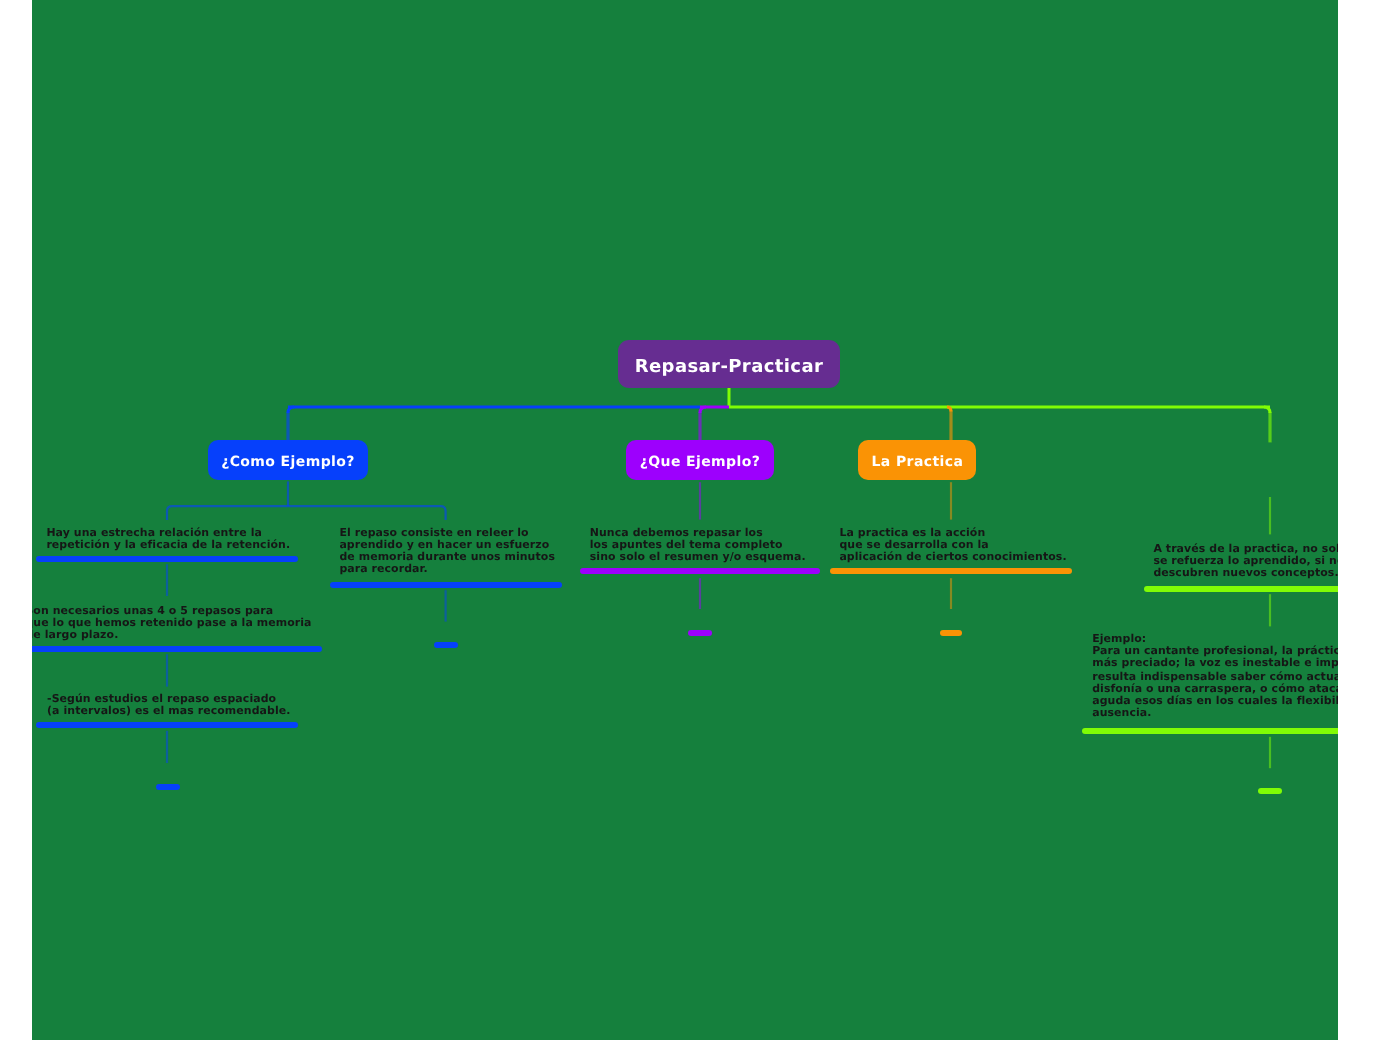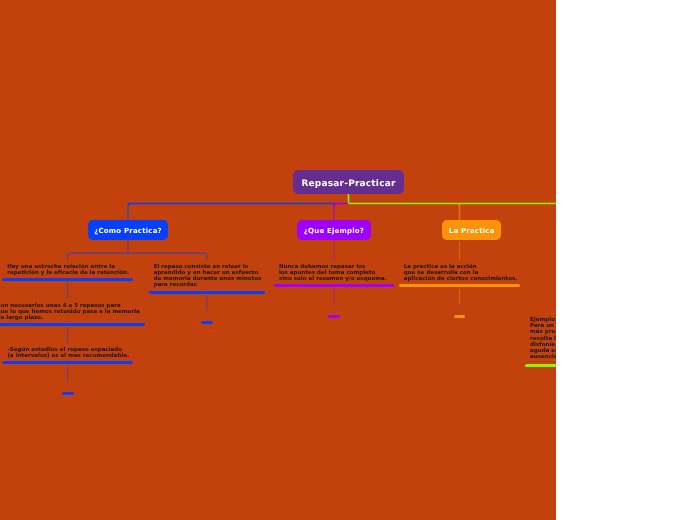--- a/index.html
+++ b/index.html
@@ -1,18 +1,18 @@
 <!DOCTYPE html>
 <html><head>
 <meta charset="utf-8">
 <style>
   html,body{margin:0;padding:0;background:#ffffff;}
   body{width:696px;height:520px;overflow:hidden;font-family:"DejaVu Sans",sans-serif;
        -webkit-font-smoothing:antialiased;text-rendering:geometricPrecision;}
-  #canvas{position:relative;width:556px;height:520px;overflow:hidden;background:#c2410c;}
+  #canvas{position:relative;width:653px;height:520px;overflow:hidden;background:#15803d;margin-left:16px;}
   svg#links{position:absolute;left:0;top:0;width:696px;height:520px;pointer-events:none;}
   .node{position:absolute;border-radius:7px;color:#ffffff;font-weight:bold;
         display:flex;align-items:center;justify-content:center;text-align:center;
         box-sizing:border-box;line-height:1.15;letter-spacing:0.2px;white-space:pre;}
   .txt{position:absolute;color:#161616;font-weight:bold;white-space:pre;
        line-height:6.18px;font-size:5.46px;letter-spacing:0.05px;}
   .bar{position:absolute;border-radius:2px;height:3.2px;}
   .stub{position:absolute;border-radius:2px;height:3.2px;}
 </style>
 </head>
@@ -43,23 +43,23 @@
       <path d="M 459.5 289.1 L 459.5 304.5" stroke="rgba(250,147,5,0.5)" stroke-width="1.1" fill="none" stroke-linecap="butt" stroke-linejoin="round"></path>
       <path d="M 616 203.5 Q 619 203.5 619 206.5" stroke="#80FC05" stroke-width="1.5" fill="none" stroke-linecap="butt" stroke-linejoin="round"></path>
       <path d="M 619 205.9 L 619 221.2" stroke="rgba(128,252,5,0.62)" stroke-width="1.6" fill="none" stroke-linecap="butt" stroke-linejoin="round"></path>
       <path d="M 619 248.5 L 619 267.2" stroke="rgba(128,252,5,0.5)" stroke-width="1.1" fill="none" stroke-linecap="butt" stroke-linejoin="round"></path>
       <path d="M 619 297.1 L 619 313.2" stroke="rgba(128,252,5,0.5)" stroke-width="1.1" fill="none" stroke-linecap="butt" stroke-linejoin="round"></path>
       <path d="M 619 368.4 L 619 384.1" stroke="rgba(128,252,5,0.5)" stroke-width="1.1" fill="none" stroke-linecap="butt" stroke-linejoin="round"></path>
     </svg>
 
   <div class="node" id="node-root" style="left: 293.1px; top: 169.9px; width: 110.8px; height: 24.4px; background: rgb(102, 45, 145); font-size: 9px; border-radius: 5.6px; padding-top: 4px; box-sizing: border-box;">Repasar-Practicar</div>
 
-  <div class="node" style="left: 88.25px; top: 220.2px; width: 79.5px; height: 19.4px; background: rgb(6, 64, 251); font-size: 7px; border-radius: 5px; box-sizing: border-box; padding-top: 1.6px;">¿Como Practica?</div>
+  <div class="node" style="left: 88.25px; top: 220.2px; width: 79.5px; height: 19.4px; background: rgb(6, 64, 251); font-size: 7px; border-radius: 5px; box-sizing: border-box; padding-top: 1.6px;">¿Como Ejemplo?</div>
   <div class="node" style="left: 297px; top: 220.2px; width: 74px; height: 19.4px; background: rgb(157, 0, 253); font-size: 7px; border-radius: 5px; box-sizing: border-box; padding-top: 1.6px;">¿Que Ejemplo?</div>
-  <div class="node" style="left: 442px; top: 220.2px; width: 59.4px; height: 19.4px; background: rgb(250, 147, 5); font-size: 7px; border-radius: 5px; box-sizing: border-box; padding-top: 1.6px;">La Practica</div>
+  <div class="node" style="left: 413px; top: 220.2px; width: 59.4px; height: 19.4px; background: rgb(250, 147, 5); font-size: 7px; border-radius: 5px; box-sizing: border-box; padding-top: 1.6px;">La Practica</div>
 
   <div id="topics">
       <div class="bar" style="left: 2px; top: 278px; width: 131px; background: rgb(6, 64, 251);"></div>
       <div class="txt" style="left: 7.2px; top: 263.5px;">Hay una estrecha relación entre la
 repetición y la eficacia de la retención.</div>
       <div class="bar" style="left: -8.5px; top: 322.8px; width: 153.7px; background: rgb(6, 64, 251);"></div>
       <div class="txt" style="left: -3.3px; top: 303px;">Son necesarios unas 4 o 5 repasos para
 que lo que hemos retenido pase a la memoria
 de largo plazo.</div>
       <div class="bar" style="left: 2.3px; top: 360.9px; width: 130.6px; background: rgb(6, 64, 251);"></div>

